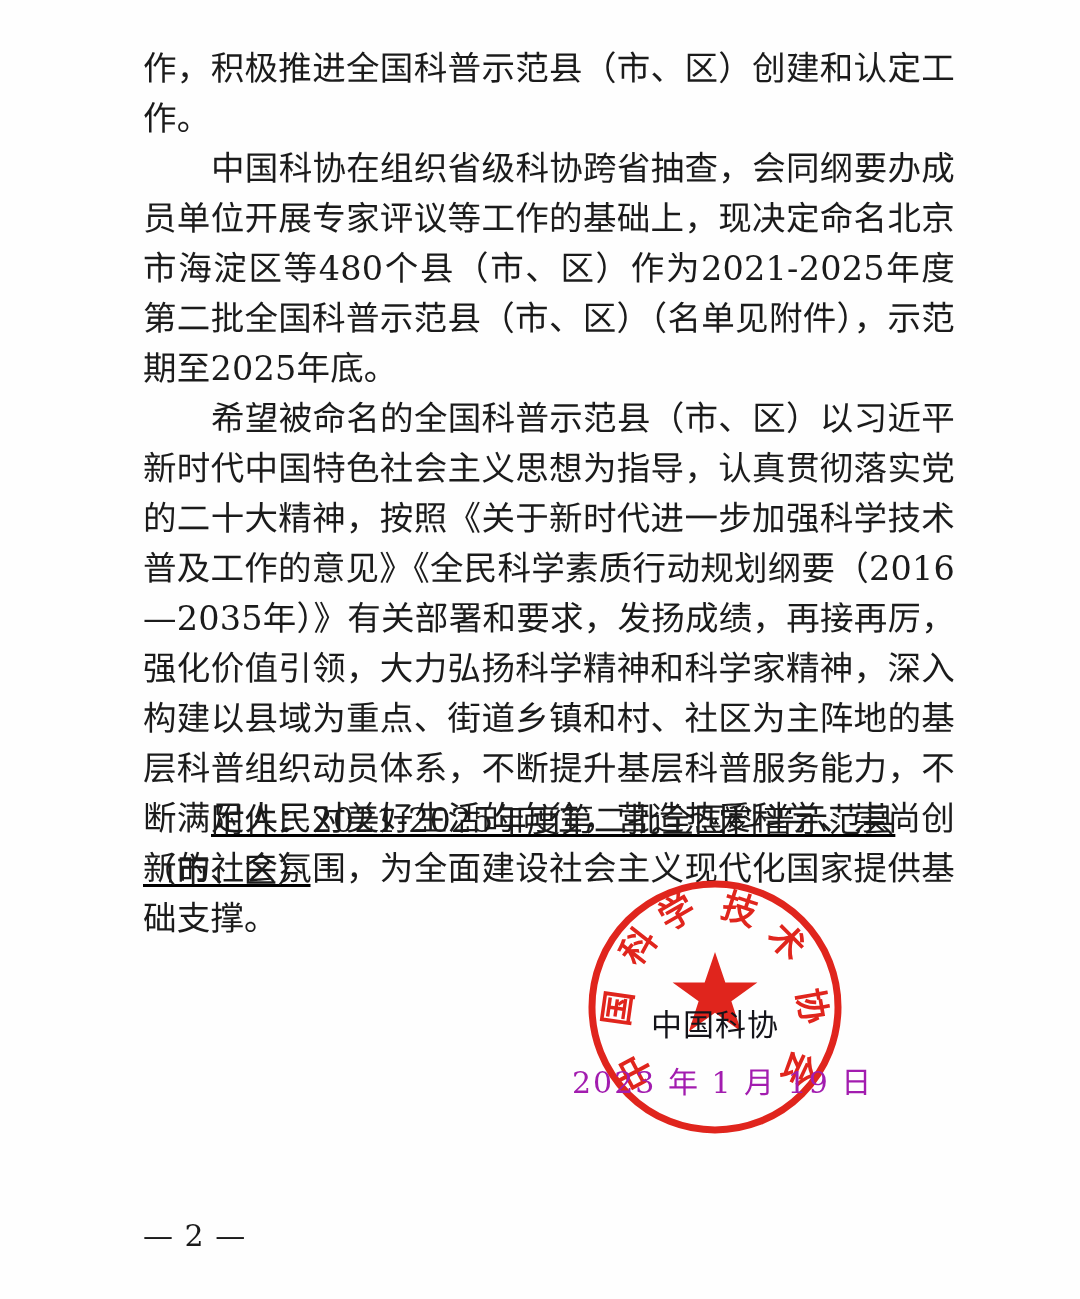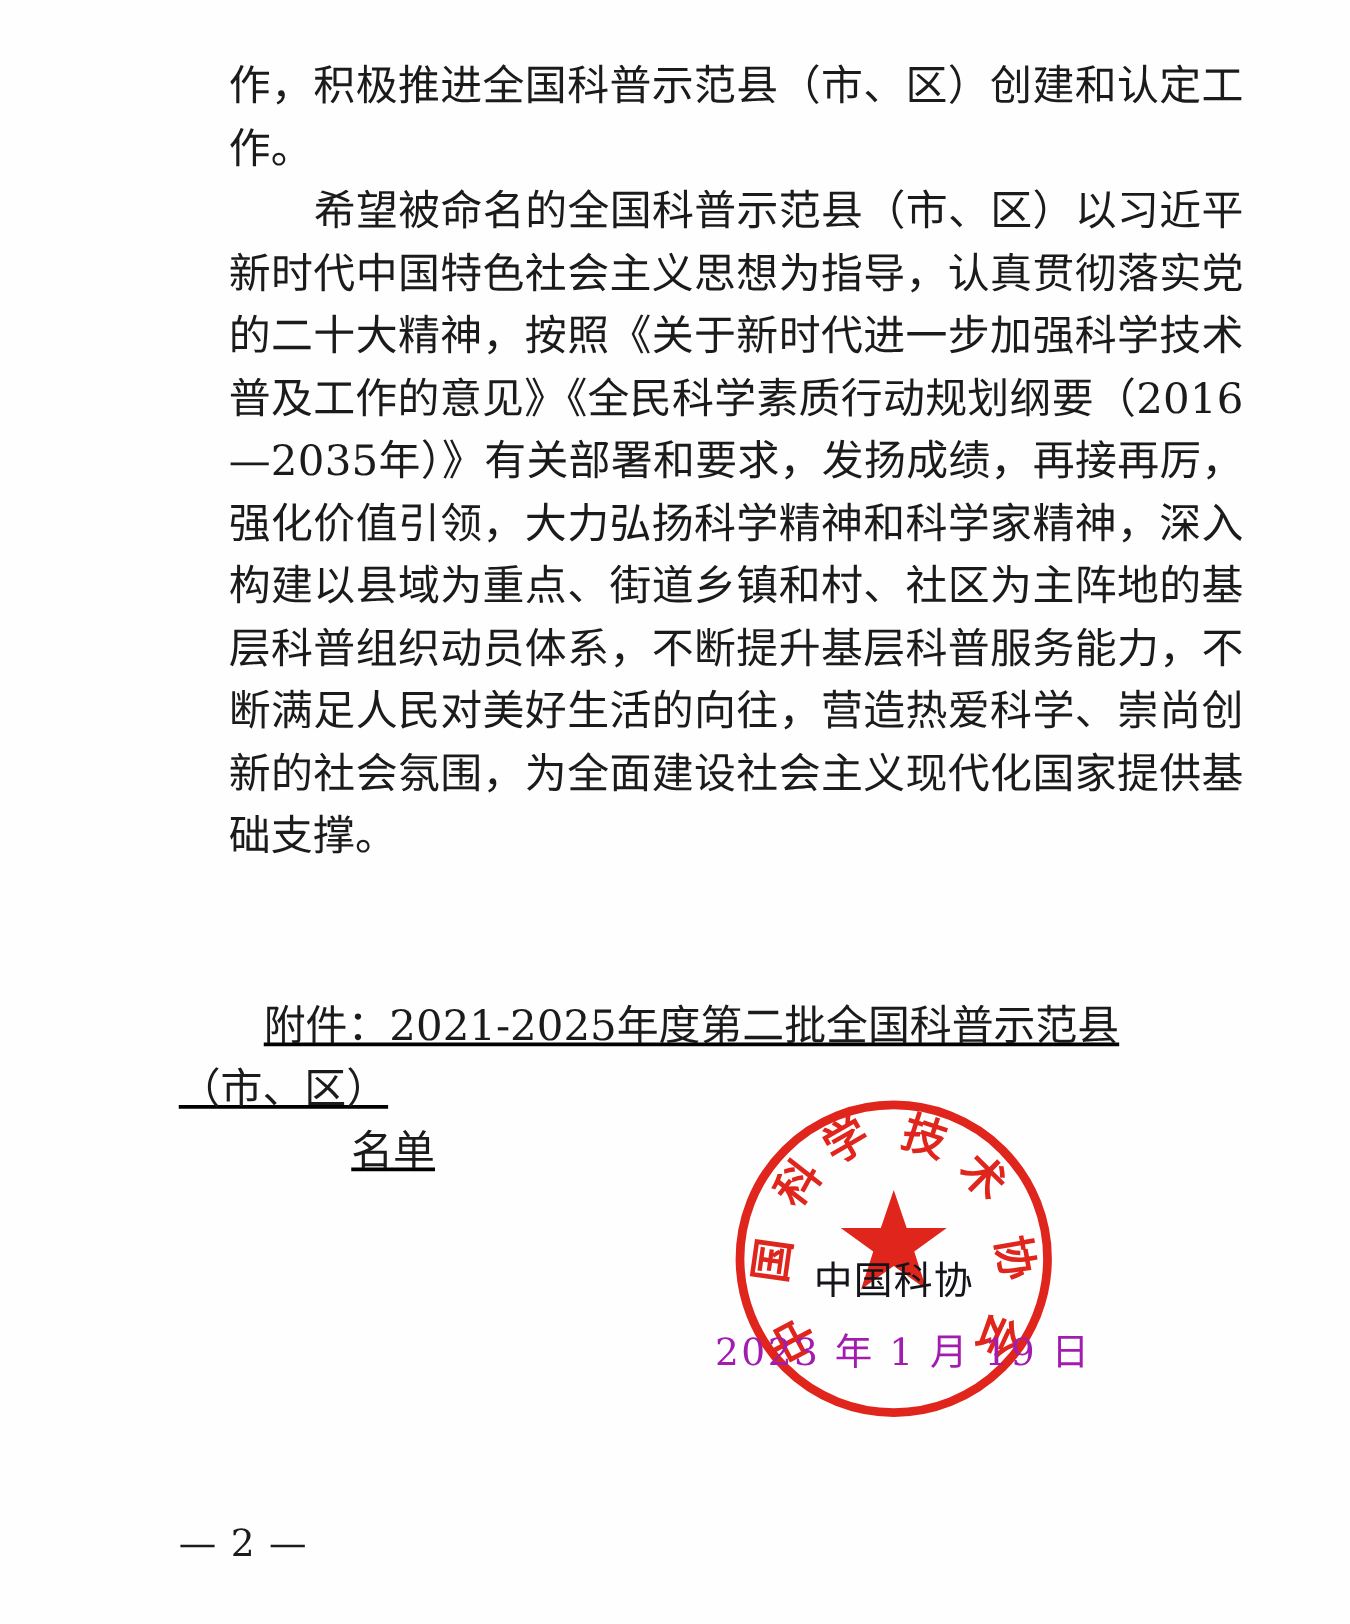--- a/index.html
+++ b/index.html
@@ -22,21 +22,20 @@
     height: 1299px;
     background: #fefefe;
   }
 
   
   .doc-body {
     position: absolute;
     left: 143px;
     top: 44px;
     width: 812px;
-    margin-left: 40px;
   }
 
   .para {
     margin: 0;
     font-size: 33.5px;
     line-height: 50px;
     color: #1b1b1b;
     text-align: justify;
     text-justify: inter-character;
     letter-spacing: 0.2px;
@@ -140,26 +139,26 @@
     letter-spacing: 1px;
   }
 </style>
 </head>
 <body>
 
 <div class="page">
 
   <div class="doc-body">
     <p class="para">作，积极推进全国科普示范县（市、区）创建和认定工作。</p>
+    <p class="para indent">中国科协在组织省级科协跨省抽查，会同纲要办成员单位开展专家评议等工作的基础上，现决定命名北京市海淀区等480个县（市、区）作为2021-2025年度第二批全国科普示范县（市、区）（名单见附件），示范期至2025年底。</p>
     <p class="para indent">希望被命名的全国科普示范县（市、区）以习近平新时代中国特色社会主义思想为指导，认真贯彻落实党的二十大精神，按照《关于新时代进一步加强科学技术普及工作的意见》《全民科学素质行动规划纲要（2016—2035年）》有关部署和要求，发扬成绩，再接再厉，强化价值引领，大力弘扬科学精神和科学家精神，深入构建以县域为重点、街道乡镇和村、社区为主阵地的基层科普组织动员体系，不断提升基层科普服务能力，不断满足人民对美好生活的向往，营造热爱科学、崇尚创新的社会氛围，为全面建设社会主义现代化国家提供基础支撑。</p>
   </div>
 
   <div class="attachment-block">
     <p class="attachment-line">附件：2021-2025年度第二批全国科普示范县（市、区）</p>
-    <p class="attachment-cont">名单</p>
   </div>
 
   <div class="seal-wrap">
 
     <div class="seal-ring">
       <svg class="seal-svg" viewBox="0 0 258 258" xmlns="http://www.w3.org/2000/svg">
 
         <circle cx="129" cy="129" r="123" fill="none" stroke="#e0251d" stroke-width="7"></circle>
 
         <g transform="translate(129,118)">

